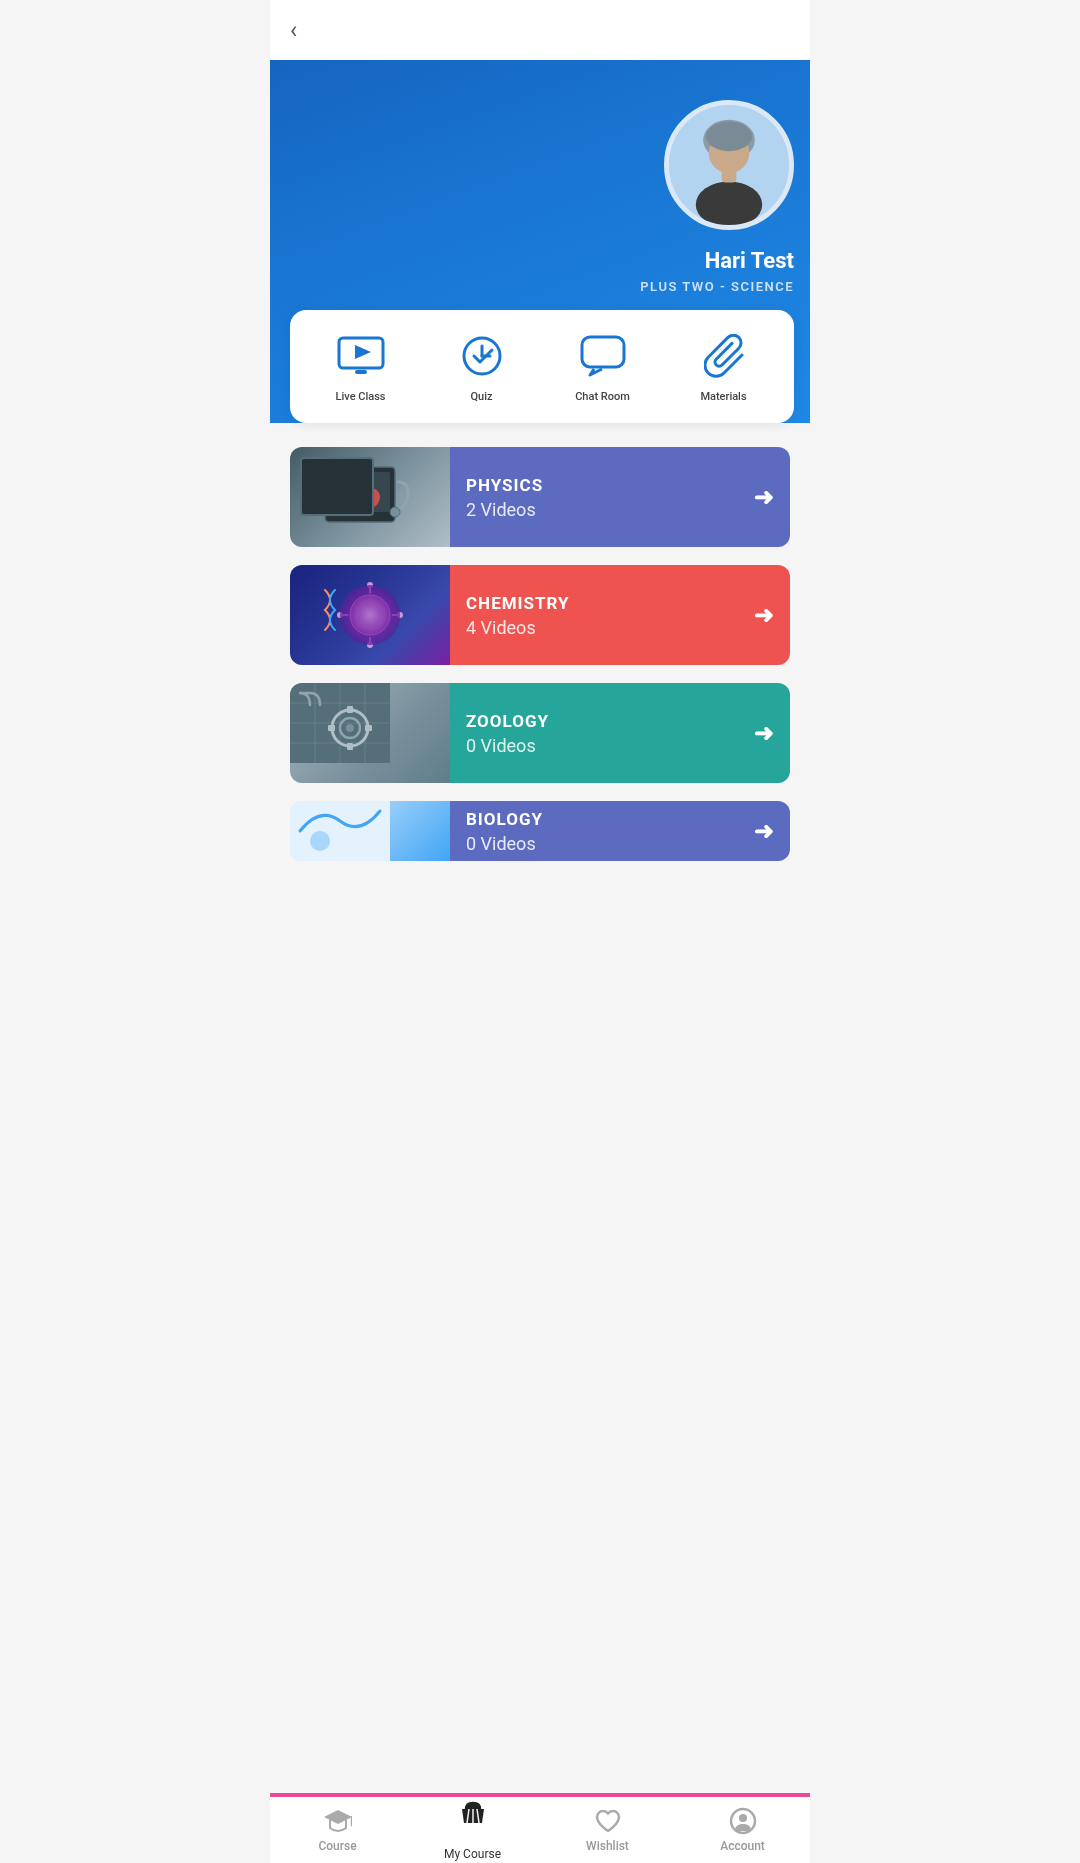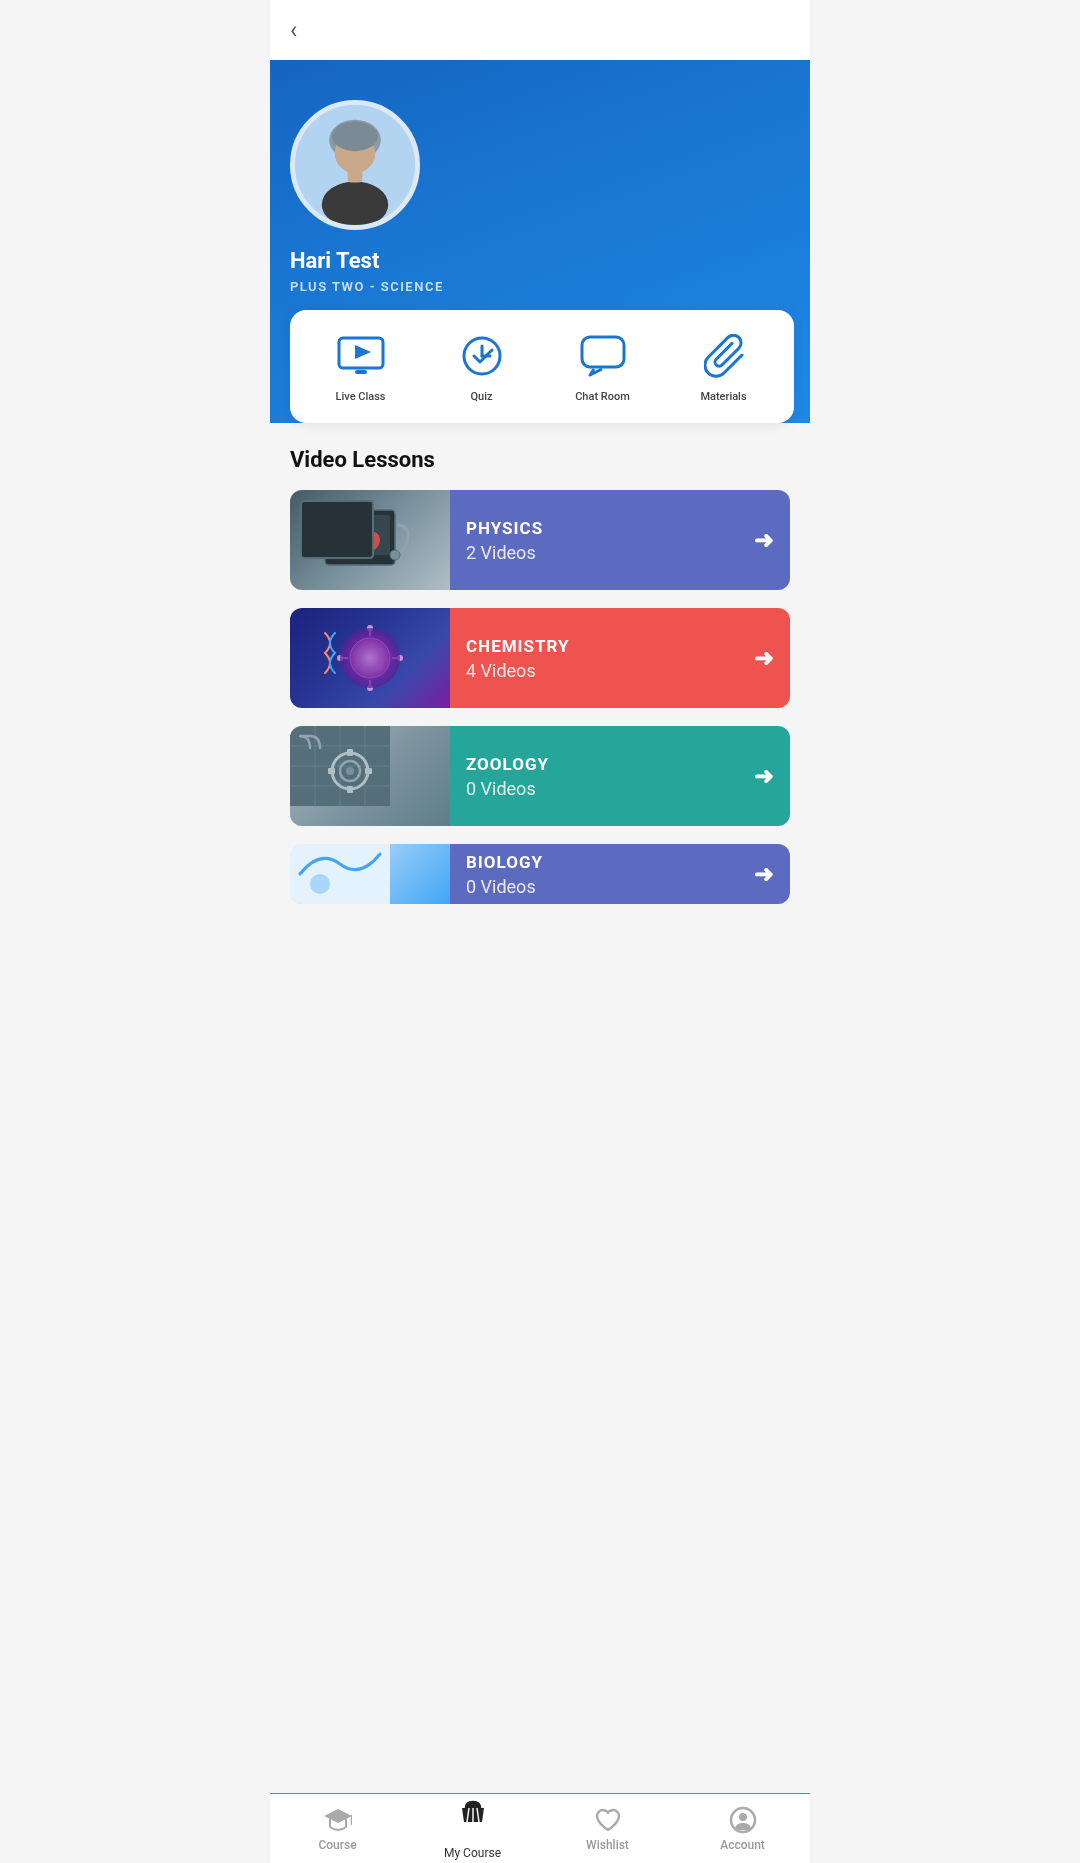--- a/index.html
+++ b/index.html
@@ -30,21 +30,21 @@
       cursor: pointer;
       line-height: 1;
     }
 
     
     .profile-banner {
       background: linear-gradient(160deg, #1565c0 0%, #1976d2 40%, #1e88e5 100%);
       padding: 40px 16px 0 20px;
       display: flex;
       flex-direction: column;
-      align-items: flex-start;
+      align-items: flex-end;
     }
 
     .avatar-circle {
       width: 130px;
       height: 130px;
       border-radius: 50%;
       background: #b3d4f0;
       border: 5px solid #dbe9f7;
       display: flex;
       align-items: flex-end;
@@ -234,21 +234,21 @@
     }
 
     
     .bottom-nav {
       position: fixed;
       bottom: 0;
       left: 50%;
       transform: translateX(-50%);
       width: 540px;
       background: #fff;
-      border-top: 1px solid #ec4899;
+      border-top: 4px solid #ec4899;
       display: flex;
       justify-content: space-around;
       align-items: center;
       height: 70px;
       z-index: 100;
     }
 
     .nav-item {
       display: flex;
       flex-direction: column;
@@ -352,21 +352,20 @@
           <path d="M34 20L16 38C11.6 42.4 4.6 42.4 0.2 38C-4.2 33.6 -4.2 26.6 0.2 22.2L20 2.4C23 -0.6 27.8 -0.6 30.8 2.4C33.8 5.4 33.8 10.2 30.8 13.2L14 30C12.4 31.6 9.8 31.6 8.2 30C6.6 28.4 6.6 25.8 8.2 24.2L24 8.4" stroke="#1976d2" stroke-width="3" fill="none" stroke-linecap="round" transform="translate(4, 1)"></path>
         </svg>
       </div>
       <span class="icon-label">Materials</span>
     </div>
 
   </div>
 </div>
 
 <div class="content">
-  <div class="section-title">Video Lessons</div>
 
   <div class="lesson-card">
     <div class="lesson-thumbnail">
       <div class="thumb-physics">
         <svg width="100" height="70" viewBox="0 0 100 70" xmlns="http://www.w3.org/2000/svg">
           <rect x="5" y="5" width="70" height="55" rx="4" fill="#263238" stroke="#546e7a" stroke-width="1.5"></rect>
           <rect x="10" y="10" width="60" height="40" rx="2" fill="#37474f"></rect>
 
           <path d="M40 35 C40 27 50 24 50 30 C50 24 60 27 60 35 C60 43 50 48 50 48 C50 48 40 43 40 35Z" fill="#ef5350" opacity="0.8"></path>
 

